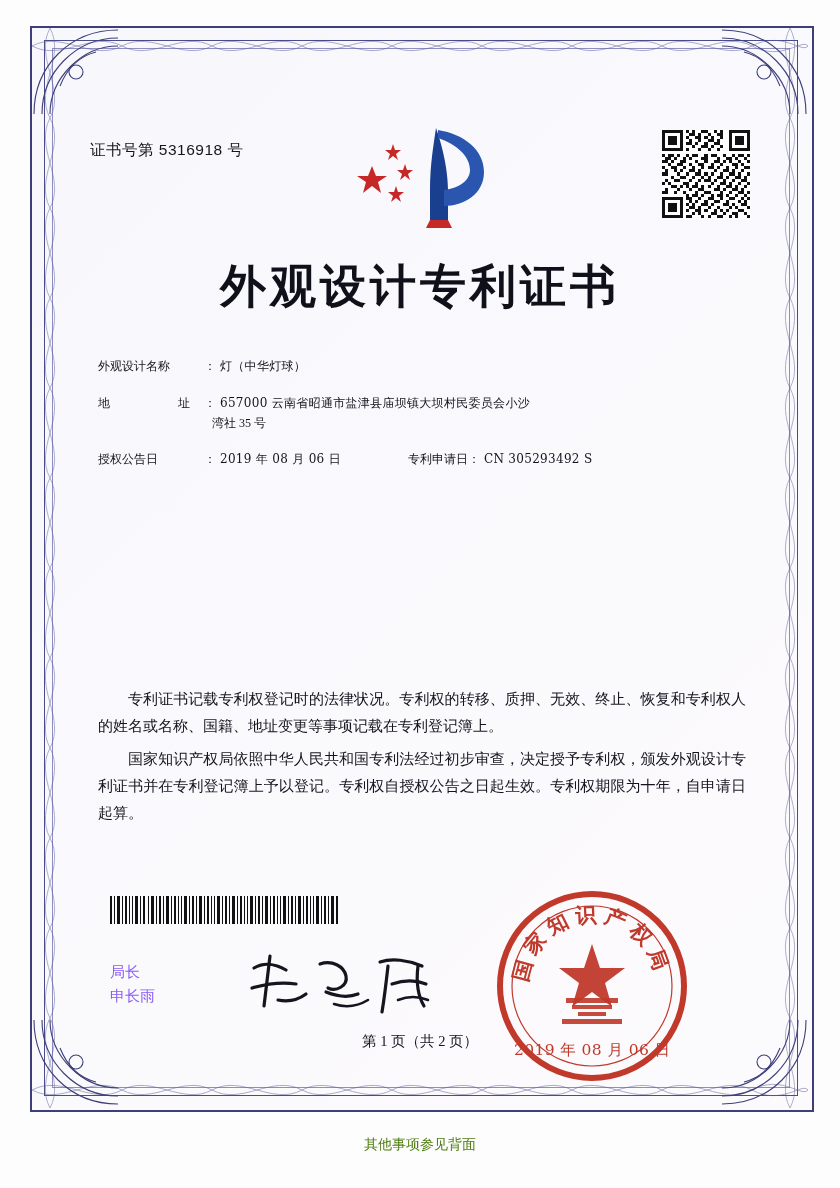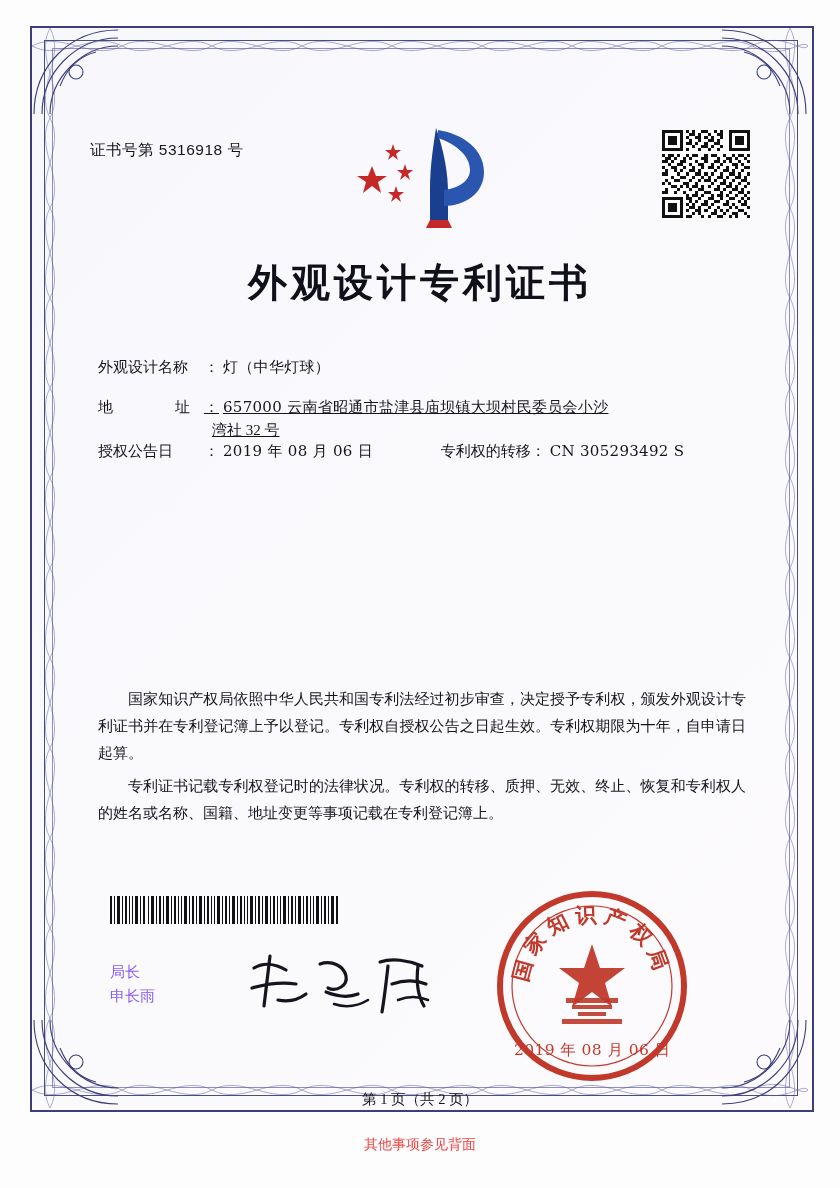--- a/index.html
+++ b/index.html
@@ -88,32 +88,32 @@
     position: absolute;
     right: 38px; top: 82px;
     width: 88px; height: 88px;
   }
 
   .title {
     position: absolute;
     left: 0; top: 208px;
     width: 736px;
     text-align: center;
-    font-size: 39px;
+    font-size: 46px;
     font-weight: bold;
     letter-spacing: 4px;
     color: #10101a;
     font-family: "DejaVu Serif", serif;
   }
 
   .fields {
     position: absolute;
     left: 46px; top: 312px;
     width: 650px;
-    font-size: 15px;
+    font-size: 12px;
     line-height: 1.0;
     color: #14141e;
   }
   .field-row {
     position: relative;
     margin-bottom: 25px;
     white-space: nowrap;
   }
   .f-label {
     display: inline-block;
@@ -182,34 +182,34 @@
     position: absolute;
     left: 462px; top: 992px;
     font-size: 15.5px;
     color: #c0392b;
     font-family: "DejaVu Serif", serif;
     letter-spacing: .4px;
   }
 
   .page-no {
     position: absolute;
-    left: 0; top: 1042px;
+    left: 0; top: 984px;
     width: 736px;
     text-align: center;
     font-size: 14.5px;
     color: #14141e;
   }
 
   .footnote {
     position: absolute;
     left: 0; top: 1136px;
     width: 840px;
     text-align: center;
     font-size: 14px;
-    color: #ef4444;
+    color: #4d7c0f;
   }
 </style>
 </head>
 <body>
 
 <div class="page">
 
   <div class="frame-outer"></div>
   <div class="frame-inner"></div>
   <div class="frame-inner2"></div>
@@ -539,35 +539,35 @@
     <div class="fields">
 
       <div class="field-row">
         <span class="f-label">外观设计名称</span><span class="f-colon">：</span><span class="f-value">灯（中华灯球）</span>
       </div>
 
 
 
 
 
-      <div class="field-row" style="margin-bottom:6px;text-decoration:underline;">
+      <div class="field-row" style="margin-bottom:24px;">
         <span class="f-label spread">地 址</span><span class="f-colon" style="margin-left:14px;">：</span><span class="f-value">657000  云南省昭通市盐津县庙坝镇大坝村民委员会小沙</span>
-        <span class="f-value2">湾社 32 号</span>
+        <span class="f-value2">湾社 35 号</span>
       </div>
 
       <div class="field-row">
         <span class="f-label">授权公告日</span><span class="f-colon">：</span><span class="f-value">2019 年 08 月 06 日</span>
-        <span class="f-inline-label">专利权的转移</span><span class="f-colon">：</span><span class="f-value">CN 305293492 S</span>
+        <span class="f-inline-label">专利申请日</span><span class="f-colon">：</span><span class="f-value">CN 305293492 S</span>
       </div>
 
     </div>
 
     <div class="paras">
+      <p>专利证书记载专利权登记时的法律状况。专利权的转移、质押、无效、终止、恢复和专利权人的姓名或名称、国籍、地址变更等事项记载在专利登记簿上。</p>
       <p>国家知识产权局依照中华人民共和国专利法经过初步审查，决定授予专利权，颁发外观设计专利证书并在专利登记簿上予以登记。专利权自授权公告之日起生效。专利权期限为十年，自申请日起算。</p>
-      <p>专利证书记载专利权登记时的法律状况。专利权的转移、质押、无效、终止、恢复和专利权人的姓名或名称、国籍、地址变更等事项记载在专利登记簿上。</p>
     </div>
 
     <div class="barcode">
       <svg width="230" height="28" viewBox="0 0 230 28" shape-rendering="crispEdges">
         <g fill="#111111">
           <rect x="0" y="0" width="2" height="28"></rect>
             <rect x="4" y="0" width="1" height="28"></rect>
           <rect x="7" y="0" width="3" height="28"></rect>
             <rect x="12" y="0" width="1" height="28"></rect>
           <rect x="15" y="0" width="2" height="28"></rect>

